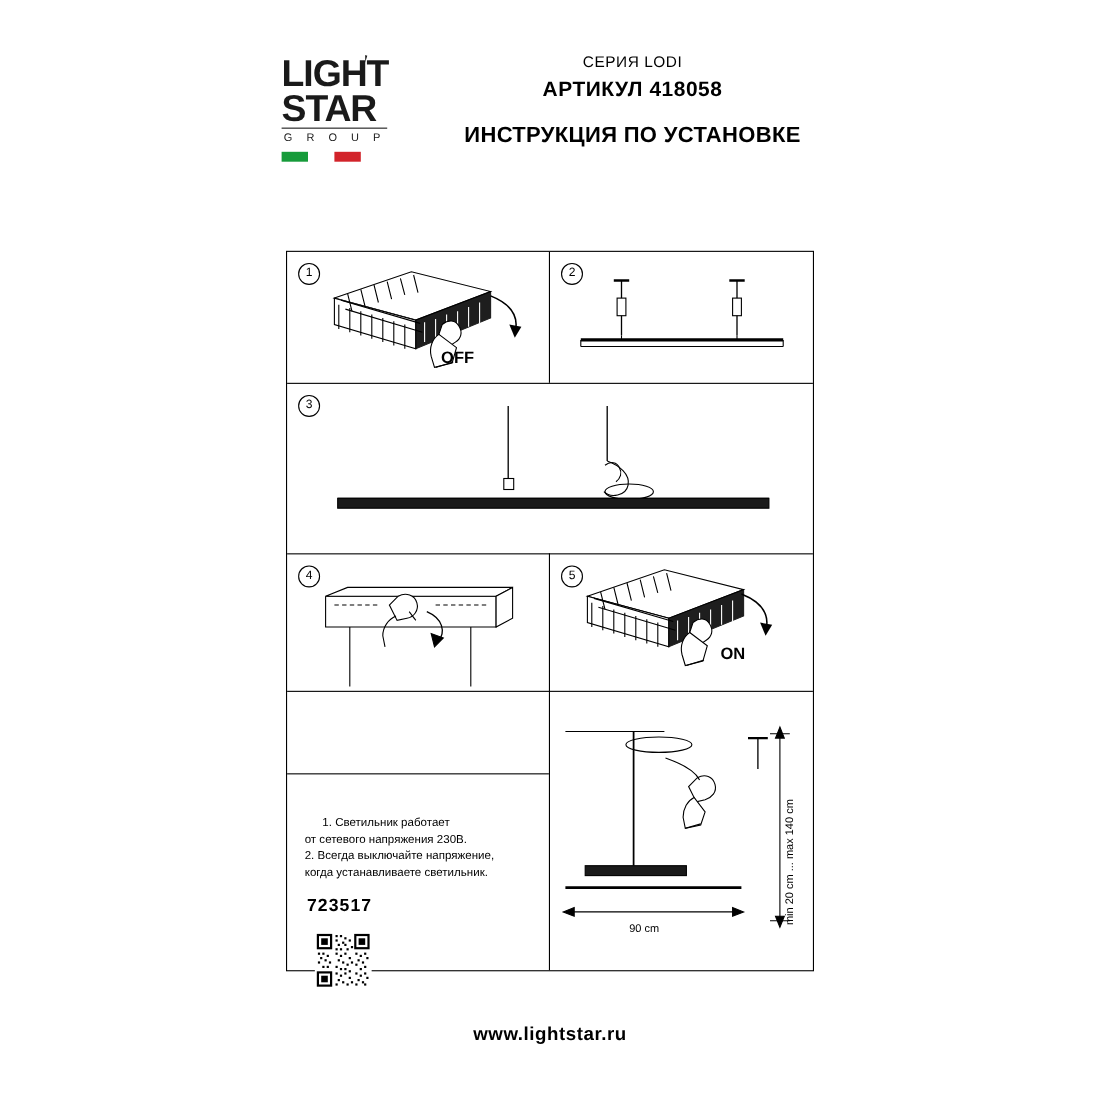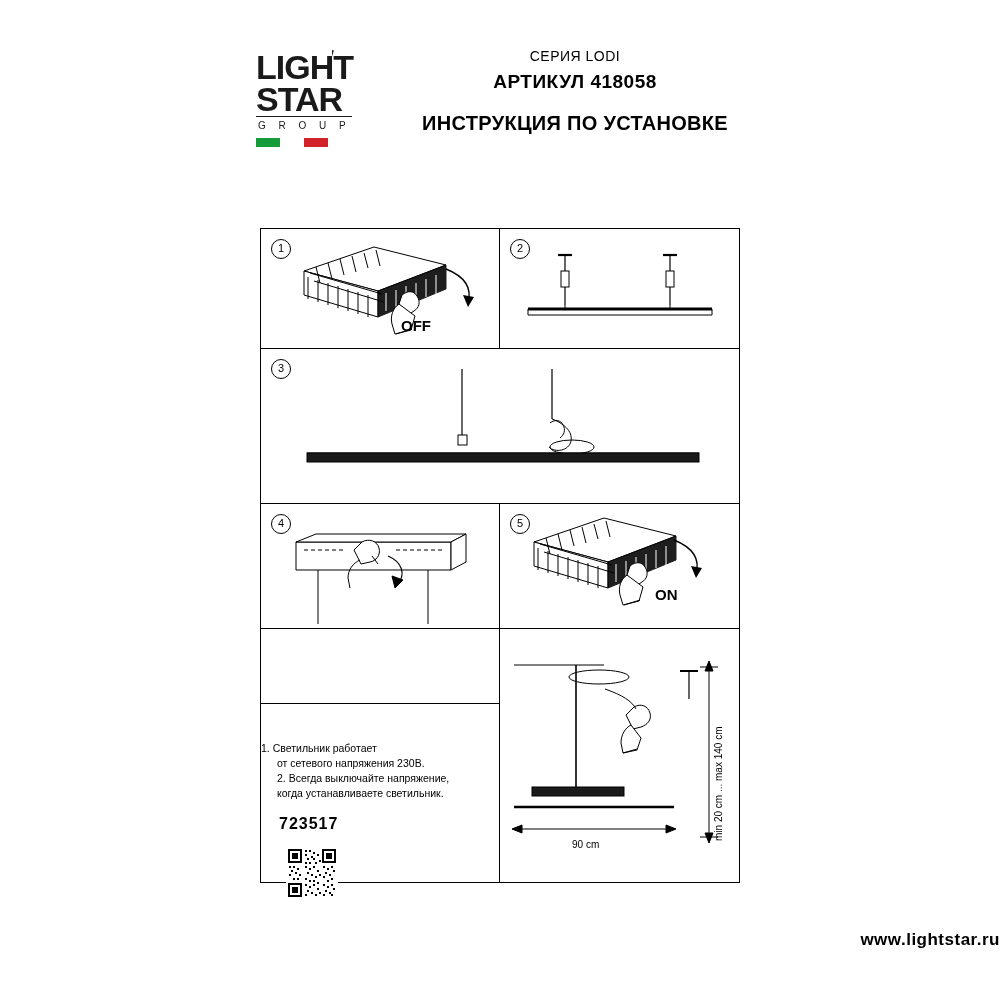--- a/index.html
+++ b/index.html
@@ -184,21 +184,21 @@
     font-family: "Liberation Sans", sans-serif;
     transform: rotate(-90deg);
     transform-origin: left top;
     white-space: nowrap;
   }
 
   .footer {
     position: absolute;
     left: 0; top: 930px;
     width: 1000px;
-    text-align: right;
+    text-align: center;
     font-weight: bold;
     font-size: 17px;
     letter-spacing: 0.5px;
   }
 
   svg { display: block; }
 </style>
 </head>
 <body>
 
@@ -358,21 +358,21 @@
       </g>
       <g stroke="#000" fill="none" stroke-width="1.4">
         <path d="M156,30 C176,38 182,50 178,64"></path>
       </g>
       <polygon points="178,68 173,56 184,58" fill="#000"></polygon>
     </svg>
     <div class="label-on" style="left:155px; top:82px;">ON</div>
   </div>
 
   <div class="cell" style="left:0; top:400px; width:238px; height:254px;">
-    <div class="notes" style="left:0; top:112px;">1. Светильник работает</div>
+    <div class="notes" style="left:32px; top:112px;">1. Светильник работает</div>
     <div class="notes" style="left:16px; top:127px;text-align:center;">от сетевого напряжения 230В.</div>
     <div class="notes" style="left:16px; top:142px;">2. Всегда выключайте напряжение,</div>
     <div class="notes" style="left:16px; top:157px;">когда устанавливаете светильник.</div>
 
     <div class="code-text" style="left:18px; top:186px;">723517</div>
 
     <div class="qr" style="left:25px; top:218px;">
       <svg width="52" height="52" viewBox="0 0 52 52">
         <rect x="0" y="0" width="52" height="52" fill="#fff"></rect>
         <g fill="#000">

